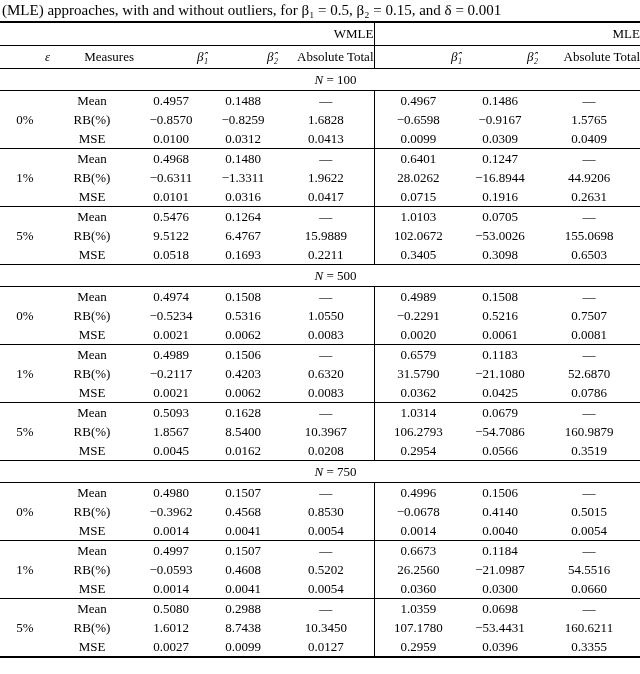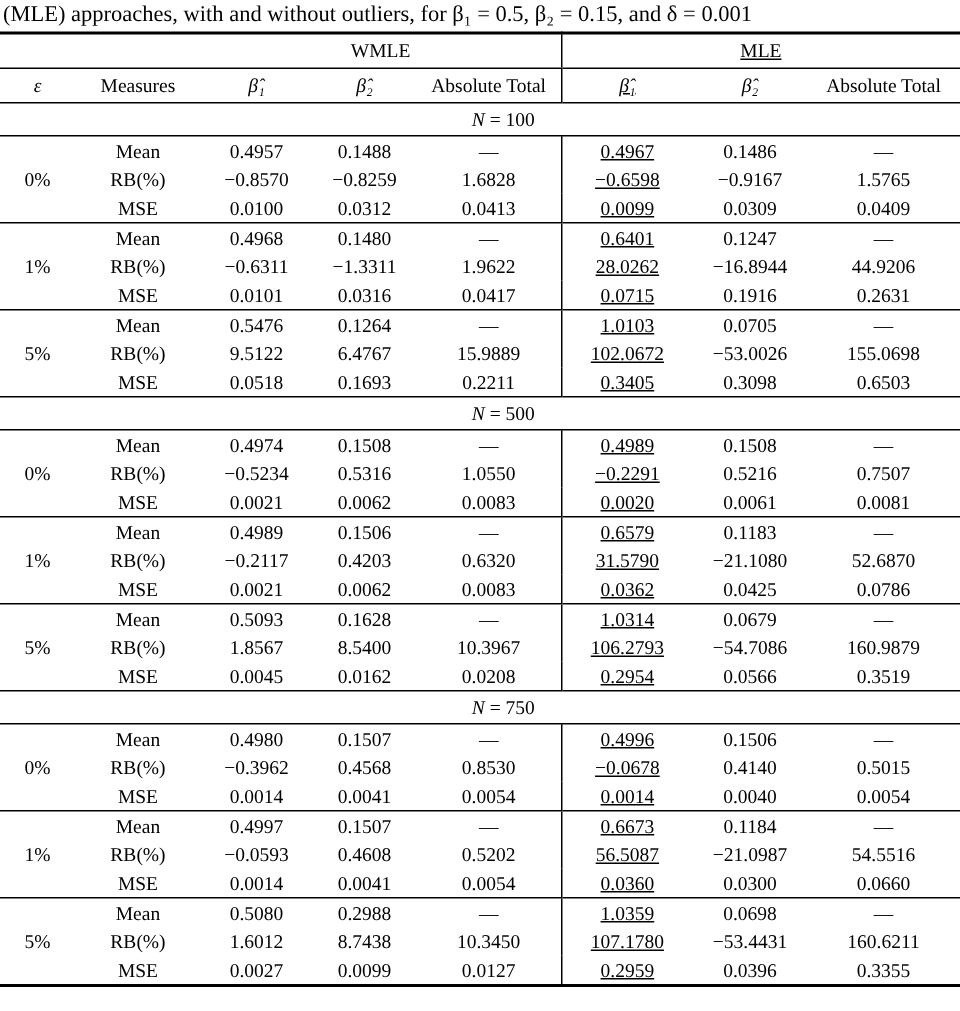--- a/index.html
+++ b/index.html
@@ -28,29 +28,30 @@
     vertical-align: middle;
     padding: 0;
     height: 19px;
     line-height: 19px;
     overflow: hidden;
     white-space: nowrap;
   }
   .group-header-row td, .col-header-row td {
     height: 22px; line-height: 22px;
     border-bottom: 1px solid #000;
+    text-align: right;
   }
   .section-row td {
     height: 21px; line-height: 21px;
     border-top: 1px solid #000;
     border-bottom: 1px solid #000;
     padding-left: 31px;
   }
   .group-first td { border-top: 1px solid #000; }
-  .div-left { border-left: 1px solid #000; text-decoration: underline; }
+  .div-left { border-left: 1px solid #000; }
   .italic { font-style: italic; }
 </style>
 </head>
 <body>
 
 <div class="caption">(MLE) approaches, with and without outliers, for β₁ = 0.5, β₂ = 0.15, and δ = 0.001</div>
 
 <table class="results">
   <colgroup>
     <col style="width:50px">
@@ -293,21 +294,21 @@
         <td>—</td>
         <td class="div-left">0.6673</td>
         <td>0.1184</td>
         <td>—</td>
       </tr>
       <tr>
         <td>RB(%)</td>
         <td>−0.0593</td>
         <td>0.4608</td>
         <td>0.5202</td>
-        <td class="div-left">56.5087</td>
+        <td class="div-left">26.2560</td>
         <td>−21.0987</td>
         <td>54.5516</td>
       </tr>
       <tr>
         <td>MSE</td>
         <td>0.0014</td>
         <td>0.0041</td>
         <td>0.0054</td>
         <td class="div-left">0.0360</td>
         <td>0.0300</td>

